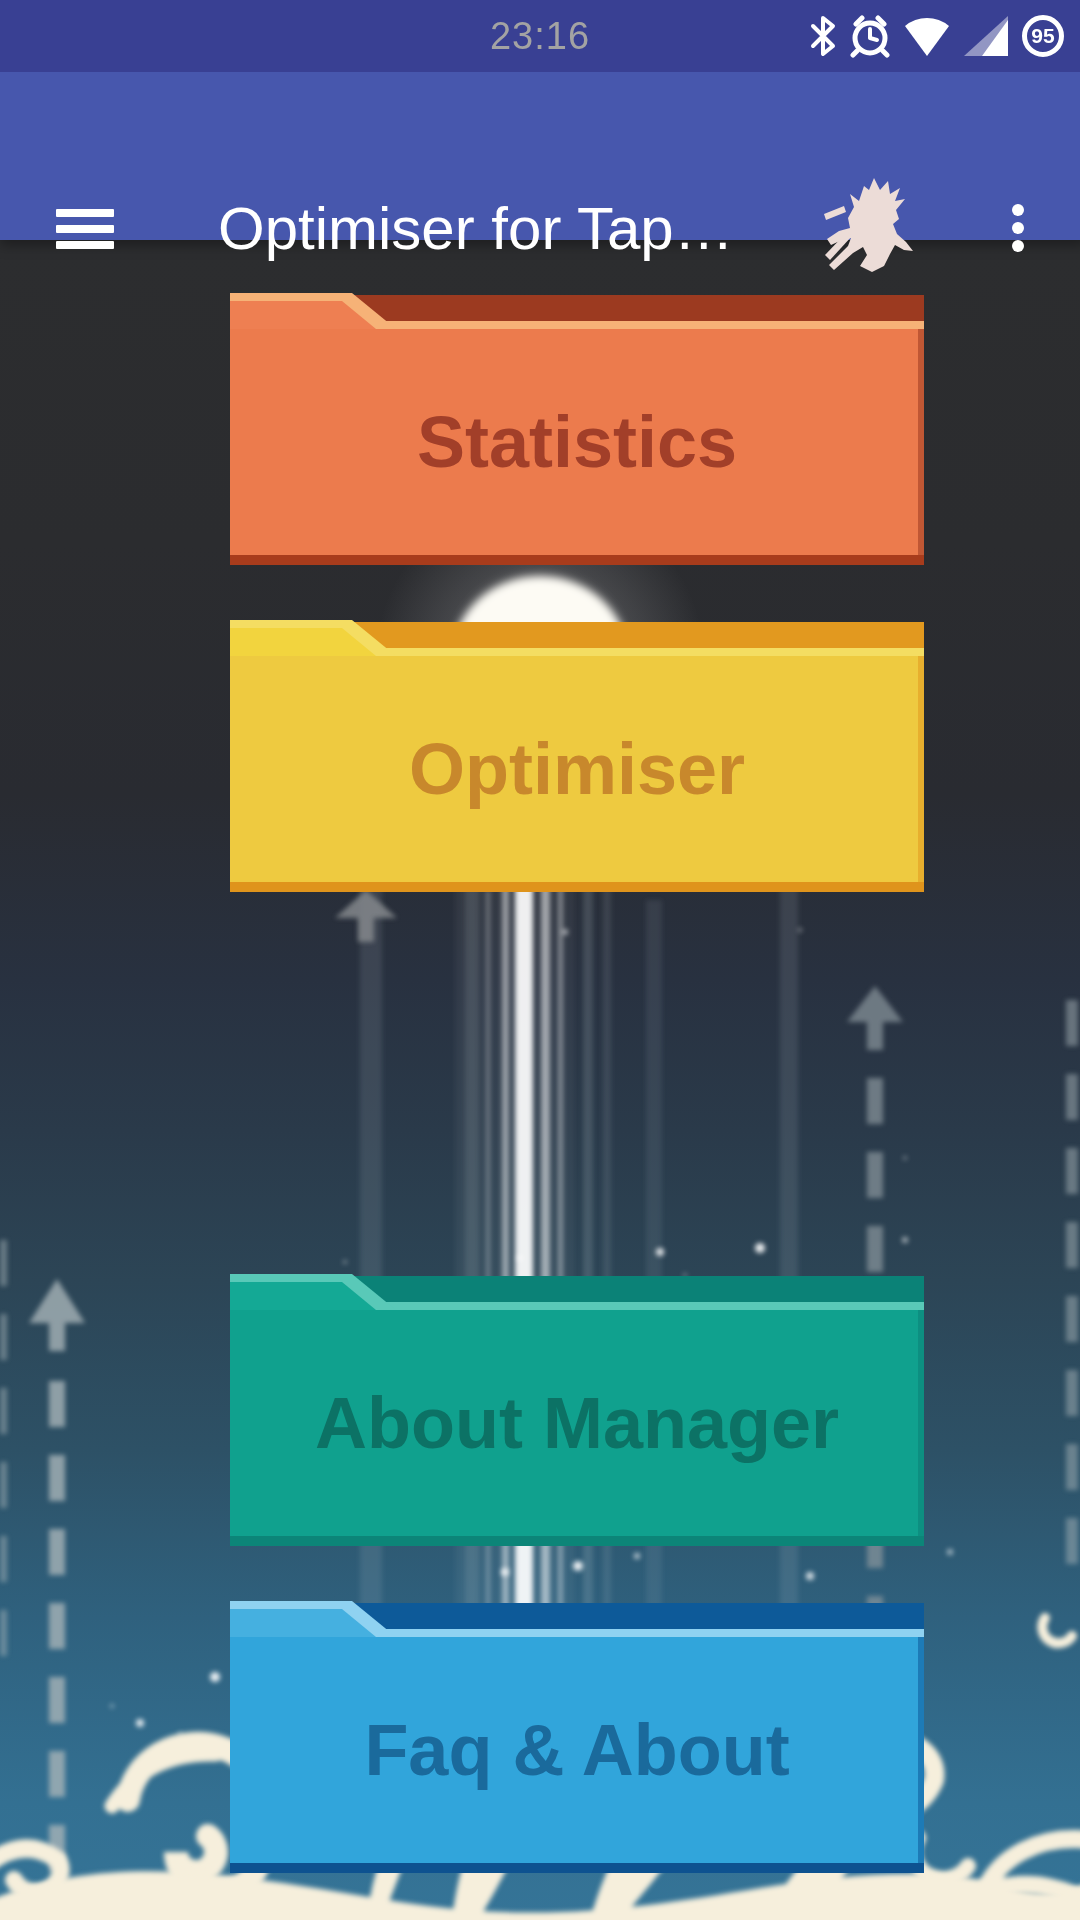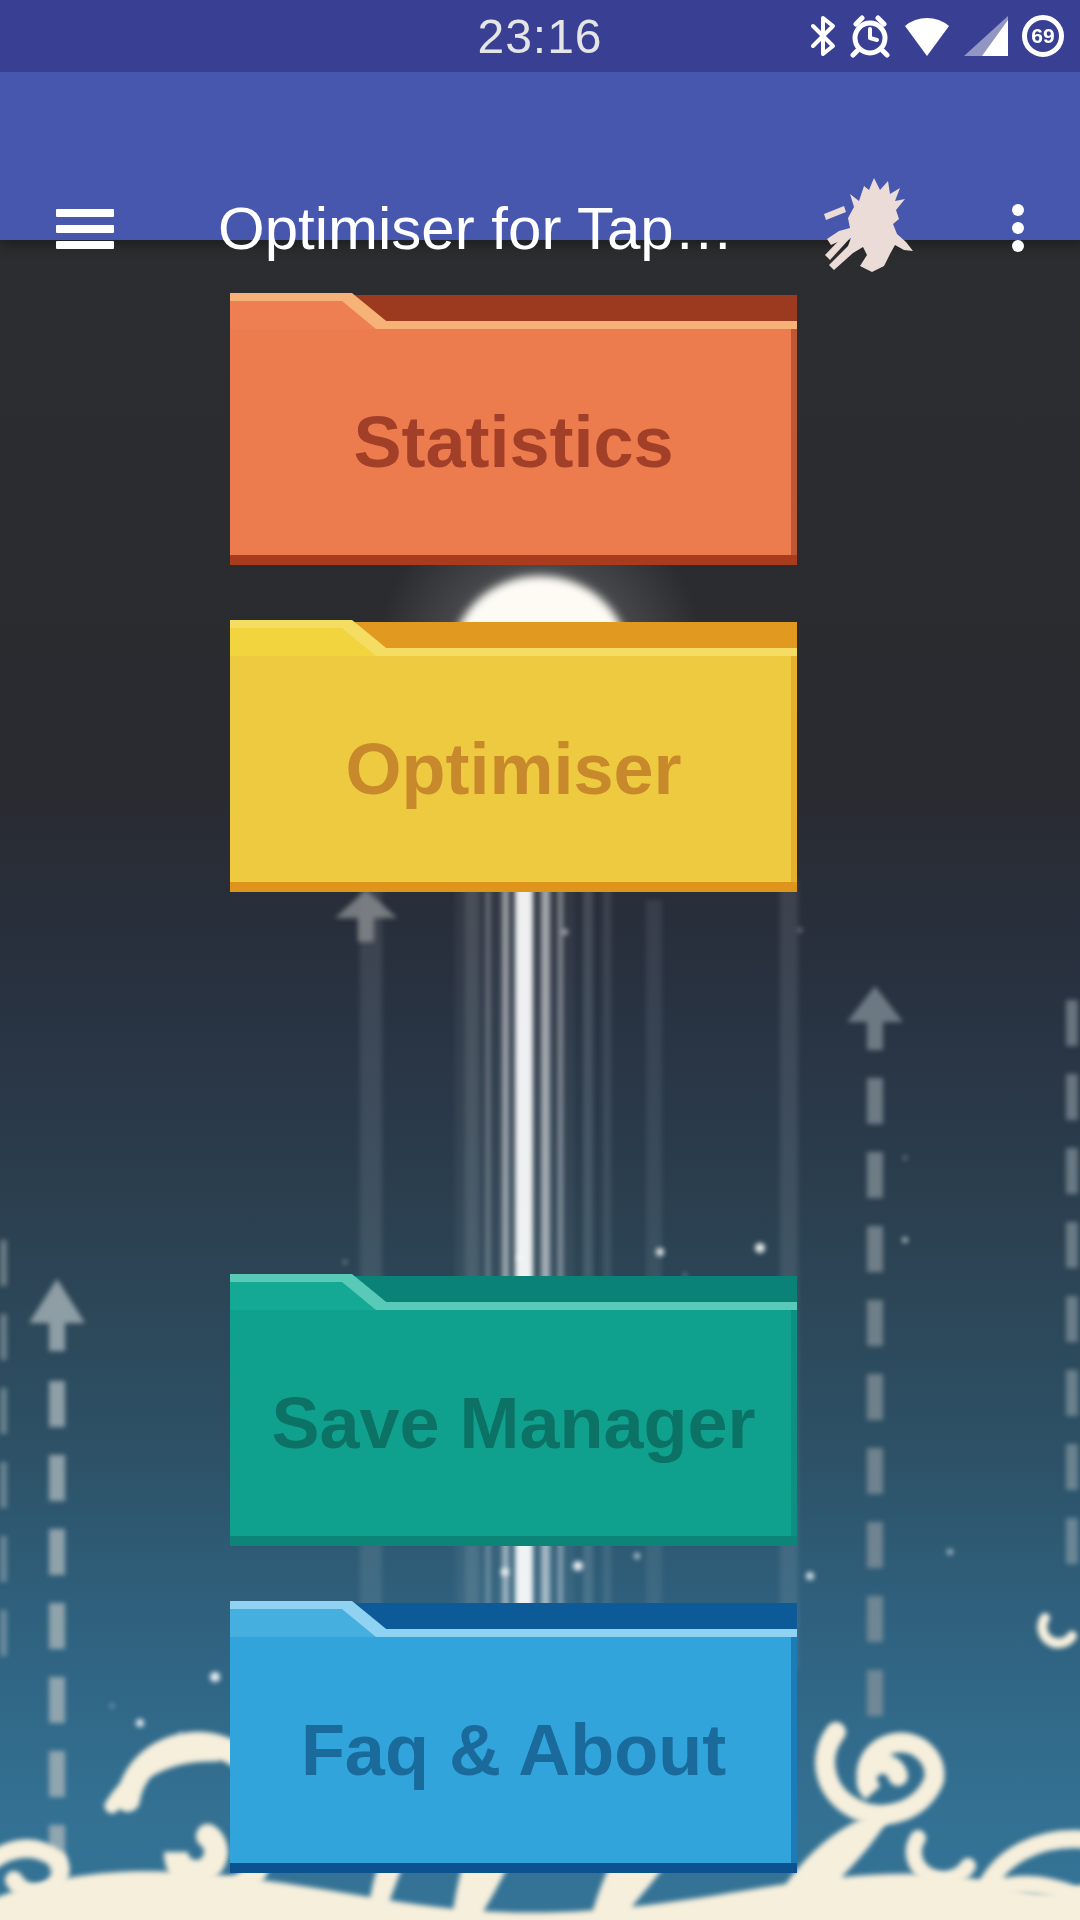--- a/index.html
+++ b/index.html
@@ -4,21 +4,21 @@
 <style>
   html,body{margin:0;padding:0;background:#111;}
   .screen{position:relative;width:1080px;height:1920px;overflow:hidden;
           font-family:"Liberation Sans",sans-serif;background:#2c2d2f;}
 
   
   .status-bar{position:absolute;left:0;top:0;width:1080px;height:72px;
               background:var(--status-bar-bg,#394093);z-index:30;}
   .status-time{position:absolute;left:0;right:0;top:0;height:72px;
                display:flex;align-items:center;justify-content:center;
-               color:#e5e5e5;font-size:48px;font-weight:400;letter-spacing:1px;}
+               color:#a3a3a3;font-size:38px;font-weight:400;letter-spacing:1px;}
   .status-icons{position:absolute;right:14px;top:0;height:72px;
                 display:flex;align-items:center;gap:10px;}
   .sicon{display:block;}
   .batt{position:relative;width:46px;height:46px;}
   .batt .ring{position:absolute;inset:2px;border:5px solid #fff;border-radius:50%;}
   .batt .pct{position:absolute;inset:0;display:flex;align-items:center;justify-content:center;
              color:#fff;font-size:21px;font-weight:700;}
 
   
   .app-bar{position:absolute;left:0;top:72px;width:1080px;height:168px;
@@ -40,21 +40,21 @@
   .overflow i:nth-child(3){top:48px;}
 
   
   .content{position:absolute;left:0;top:240px;width:1080px;height:1680px;overflow:hidden;
     background:linear-gradient(180deg,
       #2c2d2f 0%, #2b2c2f 18%, #292b31 33%, #283140 44%, #2a3a4a 53%,
       #2c4556 62%, #2d5166 72%, #2f617e 82%, #337092 93%, #357497 100%);}
   .bg-art{position:absolute;left:0;top:0;z-index:1;}
 
   
-  .folder-button{position:absolute;left:230px;width:567px;height:272px;z-index:10;cursor:pointer;}
+  .folder-button{position:absolute;left:230px;width:656px;height:272px;z-index:10;cursor:pointer;padding-left:38px;}
   .folder-button .strip{position:absolute;left:0;right:0;top:2px;height:26px;background:var(--strip);}
   .folder-button .edgeline{position:absolute;left:0;right:0;top:28px;height:8px;background:var(--edge);}
   .folder-button .fbody{position:absolute;left:0;right:0;top:36px;bottom:10px;background:var(--body);
         display:flex;align-items:center;justify-content:center;}
   .folder-button .fbottom{position:absolute;left:0;right:0;bottom:0;height:10px;background:var(--bottom);}
   .folder-button .redge{position:absolute;right:0;top:36px;bottom:10px;width:6px;background:var(--strip);opacity:.55;}
   .folder-button .tab{position:absolute;left:0;top:0;width:166px;height:36px;background:var(--edge);
         clip-path:polygon(0 0,122px 0,166px 36px,0 36px);}
   .folder-button .tabfill{position:absolute;left:0;top:0;width:166px;height:36px;background:var(--tab);
         clip-path:polygon(0 8px,112px 8px,146px 36px,0 36px);}
@@ -80,21 +80,21 @@
       </svg>
       <svg class="sicon" width="50" height="44" viewBox="0 0 50 44">
         <path d="M25 42 L3 12 A34 34 0 0 1 47 12 Z" fill="#fff"></path>
       </svg>
       <svg class="sicon" width="48" height="44" viewBox="0 0 48 44">
         <path d="M2 42 L46 42 L46 2 Z" fill="#fff" opacity="0.45"></path>
         <path d="M20 42 L46 42 L46 6 Z" fill="#fff"></path>
       </svg>
       <div class="batt">
         <div class="ring"></div>
-        <div class="pct">69</div>
+        <div class="pct">95</div>
       </div>
     </div>
   </div>
 
   <div class="app-bar">
     <div class="hamburger">
       <span></span>
         <span></span>
         <span></span>
     </div>
@@ -261,21 +261,21 @@
         <div class="redge"></div>
       <div class="tab"></div>
         <div class="tabfill"></div>
     </div>
 
 
     <div class="folder-button fb-3" style="--edge: #59c9b8; --tab: #14a995; --strip: #0b8277; --body: #10a18e; --bottom: #0c8578; --text: #0c7265;">
       <div class="strip"></div>
         <div class="edgeline"></div>
       <div class="fbody">
-          <span class="label">Save Manager</span>
+          <span class="label">About Manager</span>
         </div>
       <div class="fbottom"></div>
         <div class="redge"></div>
       <div class="tab"></div>
         <div class="tabfill"></div>
     </div>
 
     <div class="folder-button fb-4" style="--edge: #8fd2f1; --tab: #45b0e0; --strip: #0d5a99; --body: #31a5db; --bottom: #0d5290; --text: #1a6a9c;">
       <div class="strip"></div>
         <div class="edgeline"></div>

